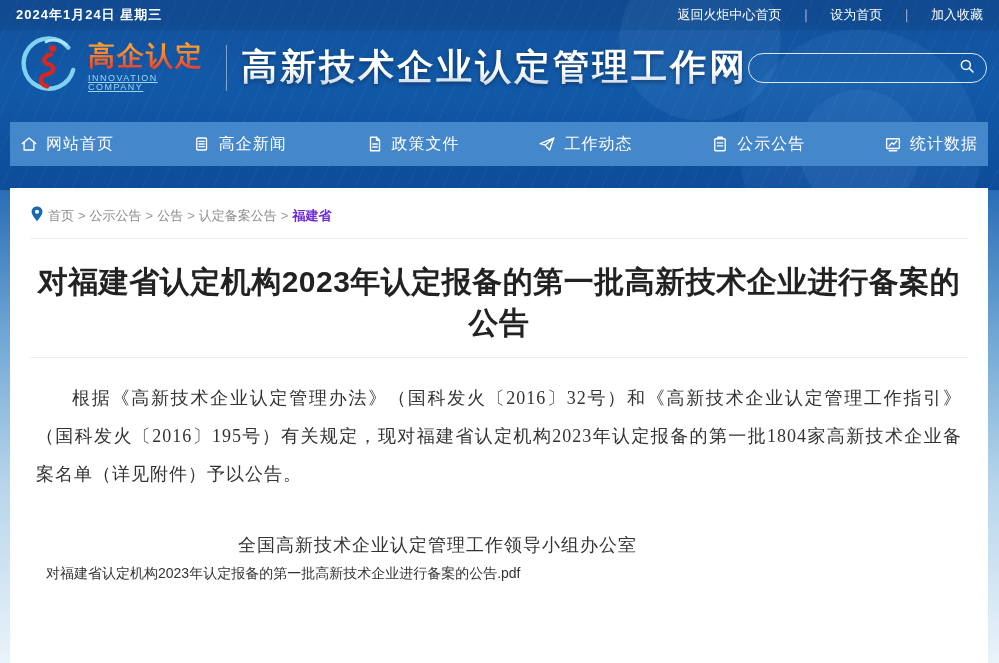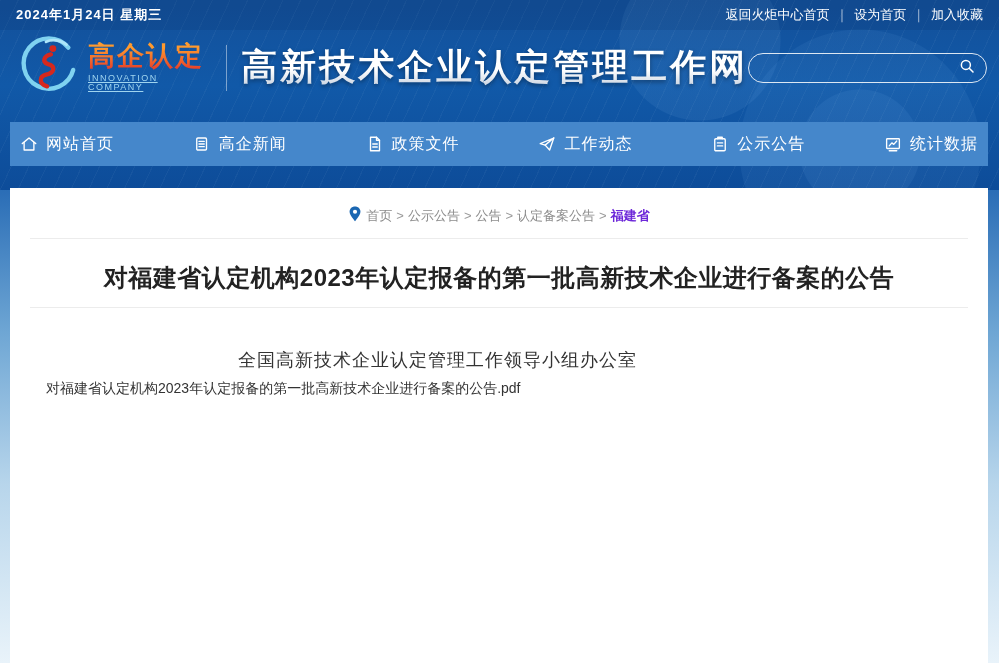--- a/index.html
+++ b/index.html
@@ -12,21 +12,21 @@
     background:
       radial-gradient(circle at 860px 150px, rgba(140,200,255,.14) 0 60px, rgba(140,200,255,.07) 61px 120px, transparent 121px),
       radial-gradient(circle at 700px 40px, rgba(160,210,255,.08) 0 80px, transparent 81px),
       repeating-linear-gradient(115deg, rgba(255,255,255,.04) 0 1px, transparent 1px 16px),
       linear-gradient(180deg,#13509a 0%, #1159a8 45%, #0d4c99 100%);
   }
   .topbar { position:absolute; top:0; left:0; width:100%; height:30px;
     display:flex; justify-content:space-between; align-items:center;
     padding:0 16px; color:#ffffff; font-size:13px; background:rgba(4,40,90,.15); }
   .topbar-date { font-weight:bold; letter-spacing:1px; }
-  .topbar-links { display:flex; align-items:center; gap:6px; }
+  .topbar-links { display:flex; align-items:center; gap:18px; }
   .topbar-links a { color:#fff; text-decoration:none; cursor:pointer; }
   .tb-sep { opacity:.7; }
 
   .brand-row { position:absolute; top:30px; left:0; width:100%; height:92px;
     display:flex; align-items:center; padding:0 12px 17px 18px; }
   .logo-group { display:flex; align-items:center; gap:8px; }
   .logo-text { display:flex; flex-direction:column; line-height:1.05; }
   .logo-cn { font-size:27px; font-weight:bold; letter-spacing:2px;
     background:linear-gradient(180deg,#ff9a2e 20%, #e8442a 90%);
     -webkit-background-clip:text; background-clip:text; color:transparent; }
@@ -53,27 +53,27 @@
 
   
   .page-bg { position:absolute; top:190px; left:0; width:100%; bottom:0;
     background:linear-gradient(180deg,#2a6db6 0%, #6ea6d4 30%, #b7d5eb 62%, #e9f3fa 100%); }
 
   
   .panel { position:absolute; top:188px; left:10px; right:11px; bottom:0;
     background:#ffffff; padding:0 20px; }
 
   .breadcrumb { padding-top:18px; display:flex; align-items:center; gap:4px;
-    font-size:13px; color:#8c8c8c;justify-content:center; }
+    font-size:13px; color:#8c8c8c; }
   .breadcrumb a { color:#8c8c8c; text-decoration:none; cursor:pointer; }
   .bc-sep { color:#9a9a9a; }
   .bc-current { color:#6d28d9; font-weight:bold; }
   .bc-divider { height:1px; background:#ececec; margin-top:13px; }
 
-  .article-title { text-align:center; font-size:24px; font-weight:bold;
+  .article-title { text-align:center; font-size:30px; font-weight:bold;
     color:#222; margin-top:23px; letter-spacing:.5px; }
   .meta { text-align:center; color:#888; font-size:13px; margin-top:17px;
     display:flex; justify-content:center; gap:4px; align-items:center; }
   .meta .gap { display:inline-block; width:38px; }
   .meta .size-btn { cursor:pointer; color:#888; }
   .meta-divider { height:1px; background:#ececec; margin-top:13px; }
 
   .article-body { margin:21px 6px 0; font-family:"Liberation Serif","DejaVu Serif",serif;
     font-size:18px; line-height:38px; color:#333; text-align:justify;
     text-indent:2em; letter-spacing:1px; }
@@ -220,20 +220,21 @@
       <a>认定备案公告</a>
       <span class="bc-sep">&gt;</span>
       <span class="bc-current">福建省</span>
     </div>
     <div class="bc-divider"></div>
 
     <h2 class="article-title">对福建省认定机构2023年认定报备的第一批高新技术企业进行备案的公告</h2>
 
     <div class="meta-divider"></div>
 
+    <p class="article-body">根据《高新技术企业认定管理办法》（国科发火〔2016〕32号）和《高新技术企业认定管理工作指引》（国科发火〔2016〕195号）有关规定，现对福建省认定机构2023年认定报备的第一批1804家高新技术企业备案名单（详见附件）予以公告。</p>
 
 
     <div class="signature-block">
       <div class="sig">全国高新技术企业认定管理工作领导小组办公室</div>
     </div>
 
     <a class="pdf-link">对福建省认定机构2023年认定报备的第一批高新技术企业进行备案的公告.pdf</a>
 
   </main>
 </div>

